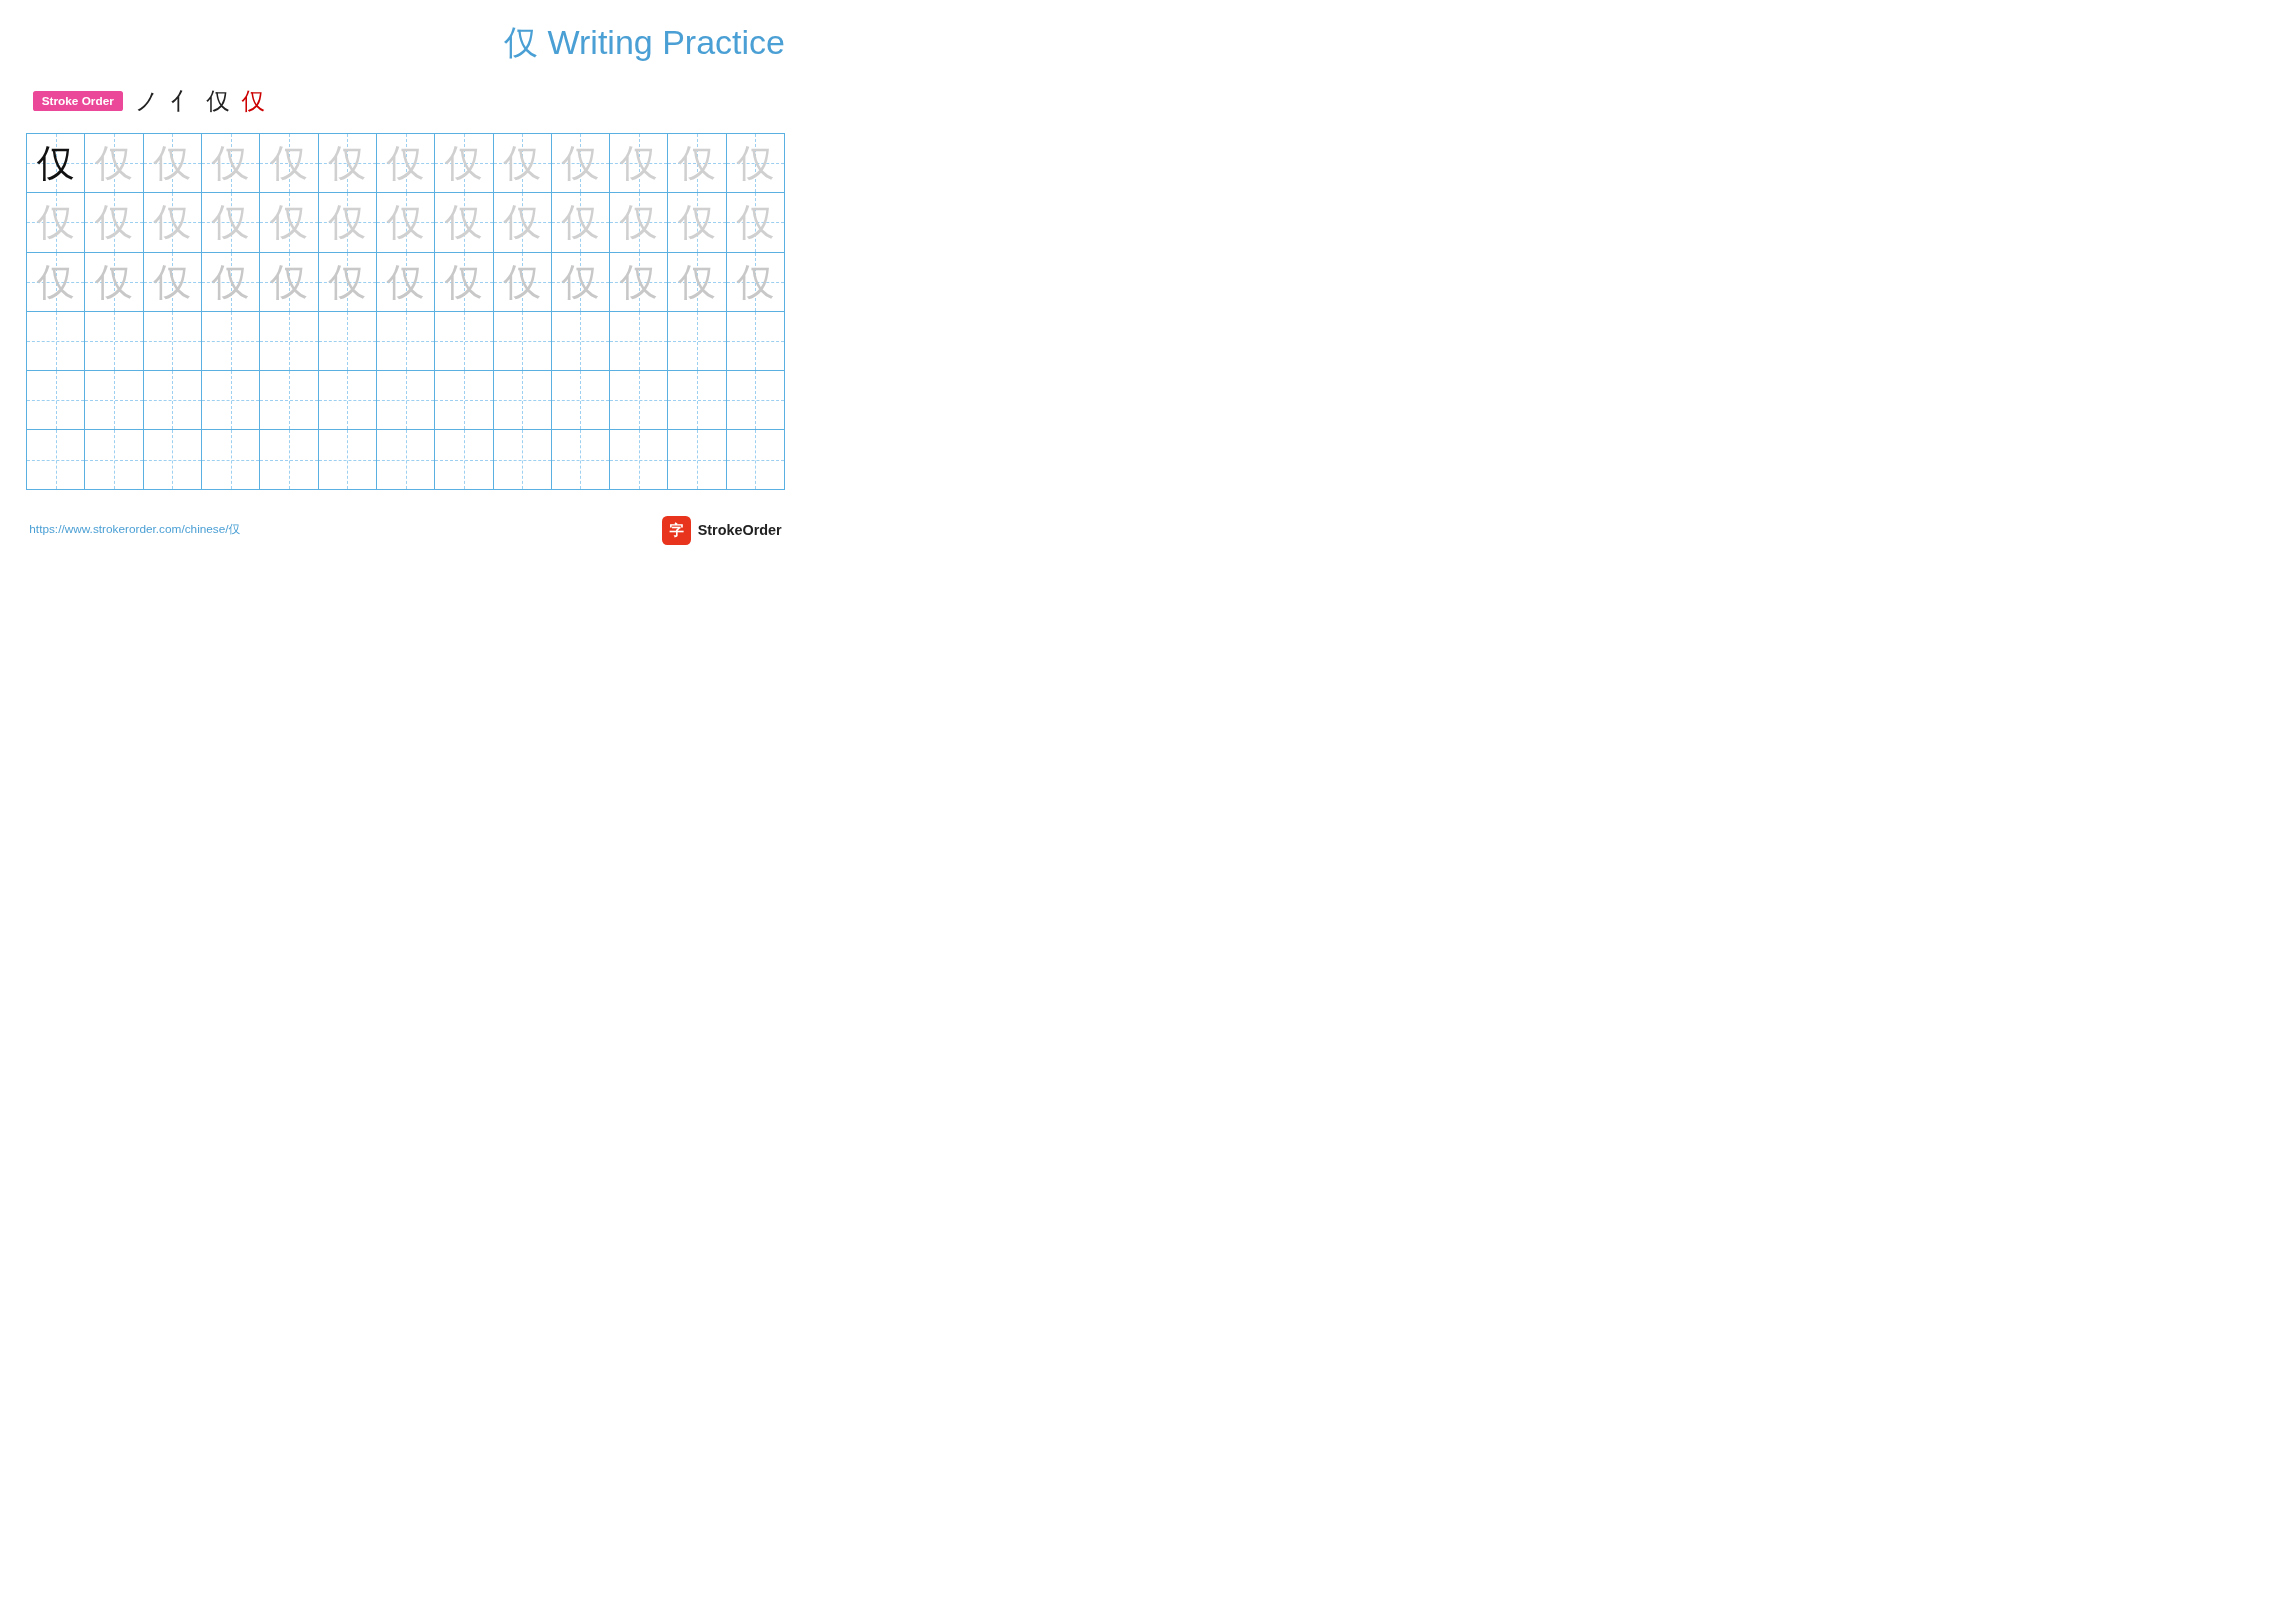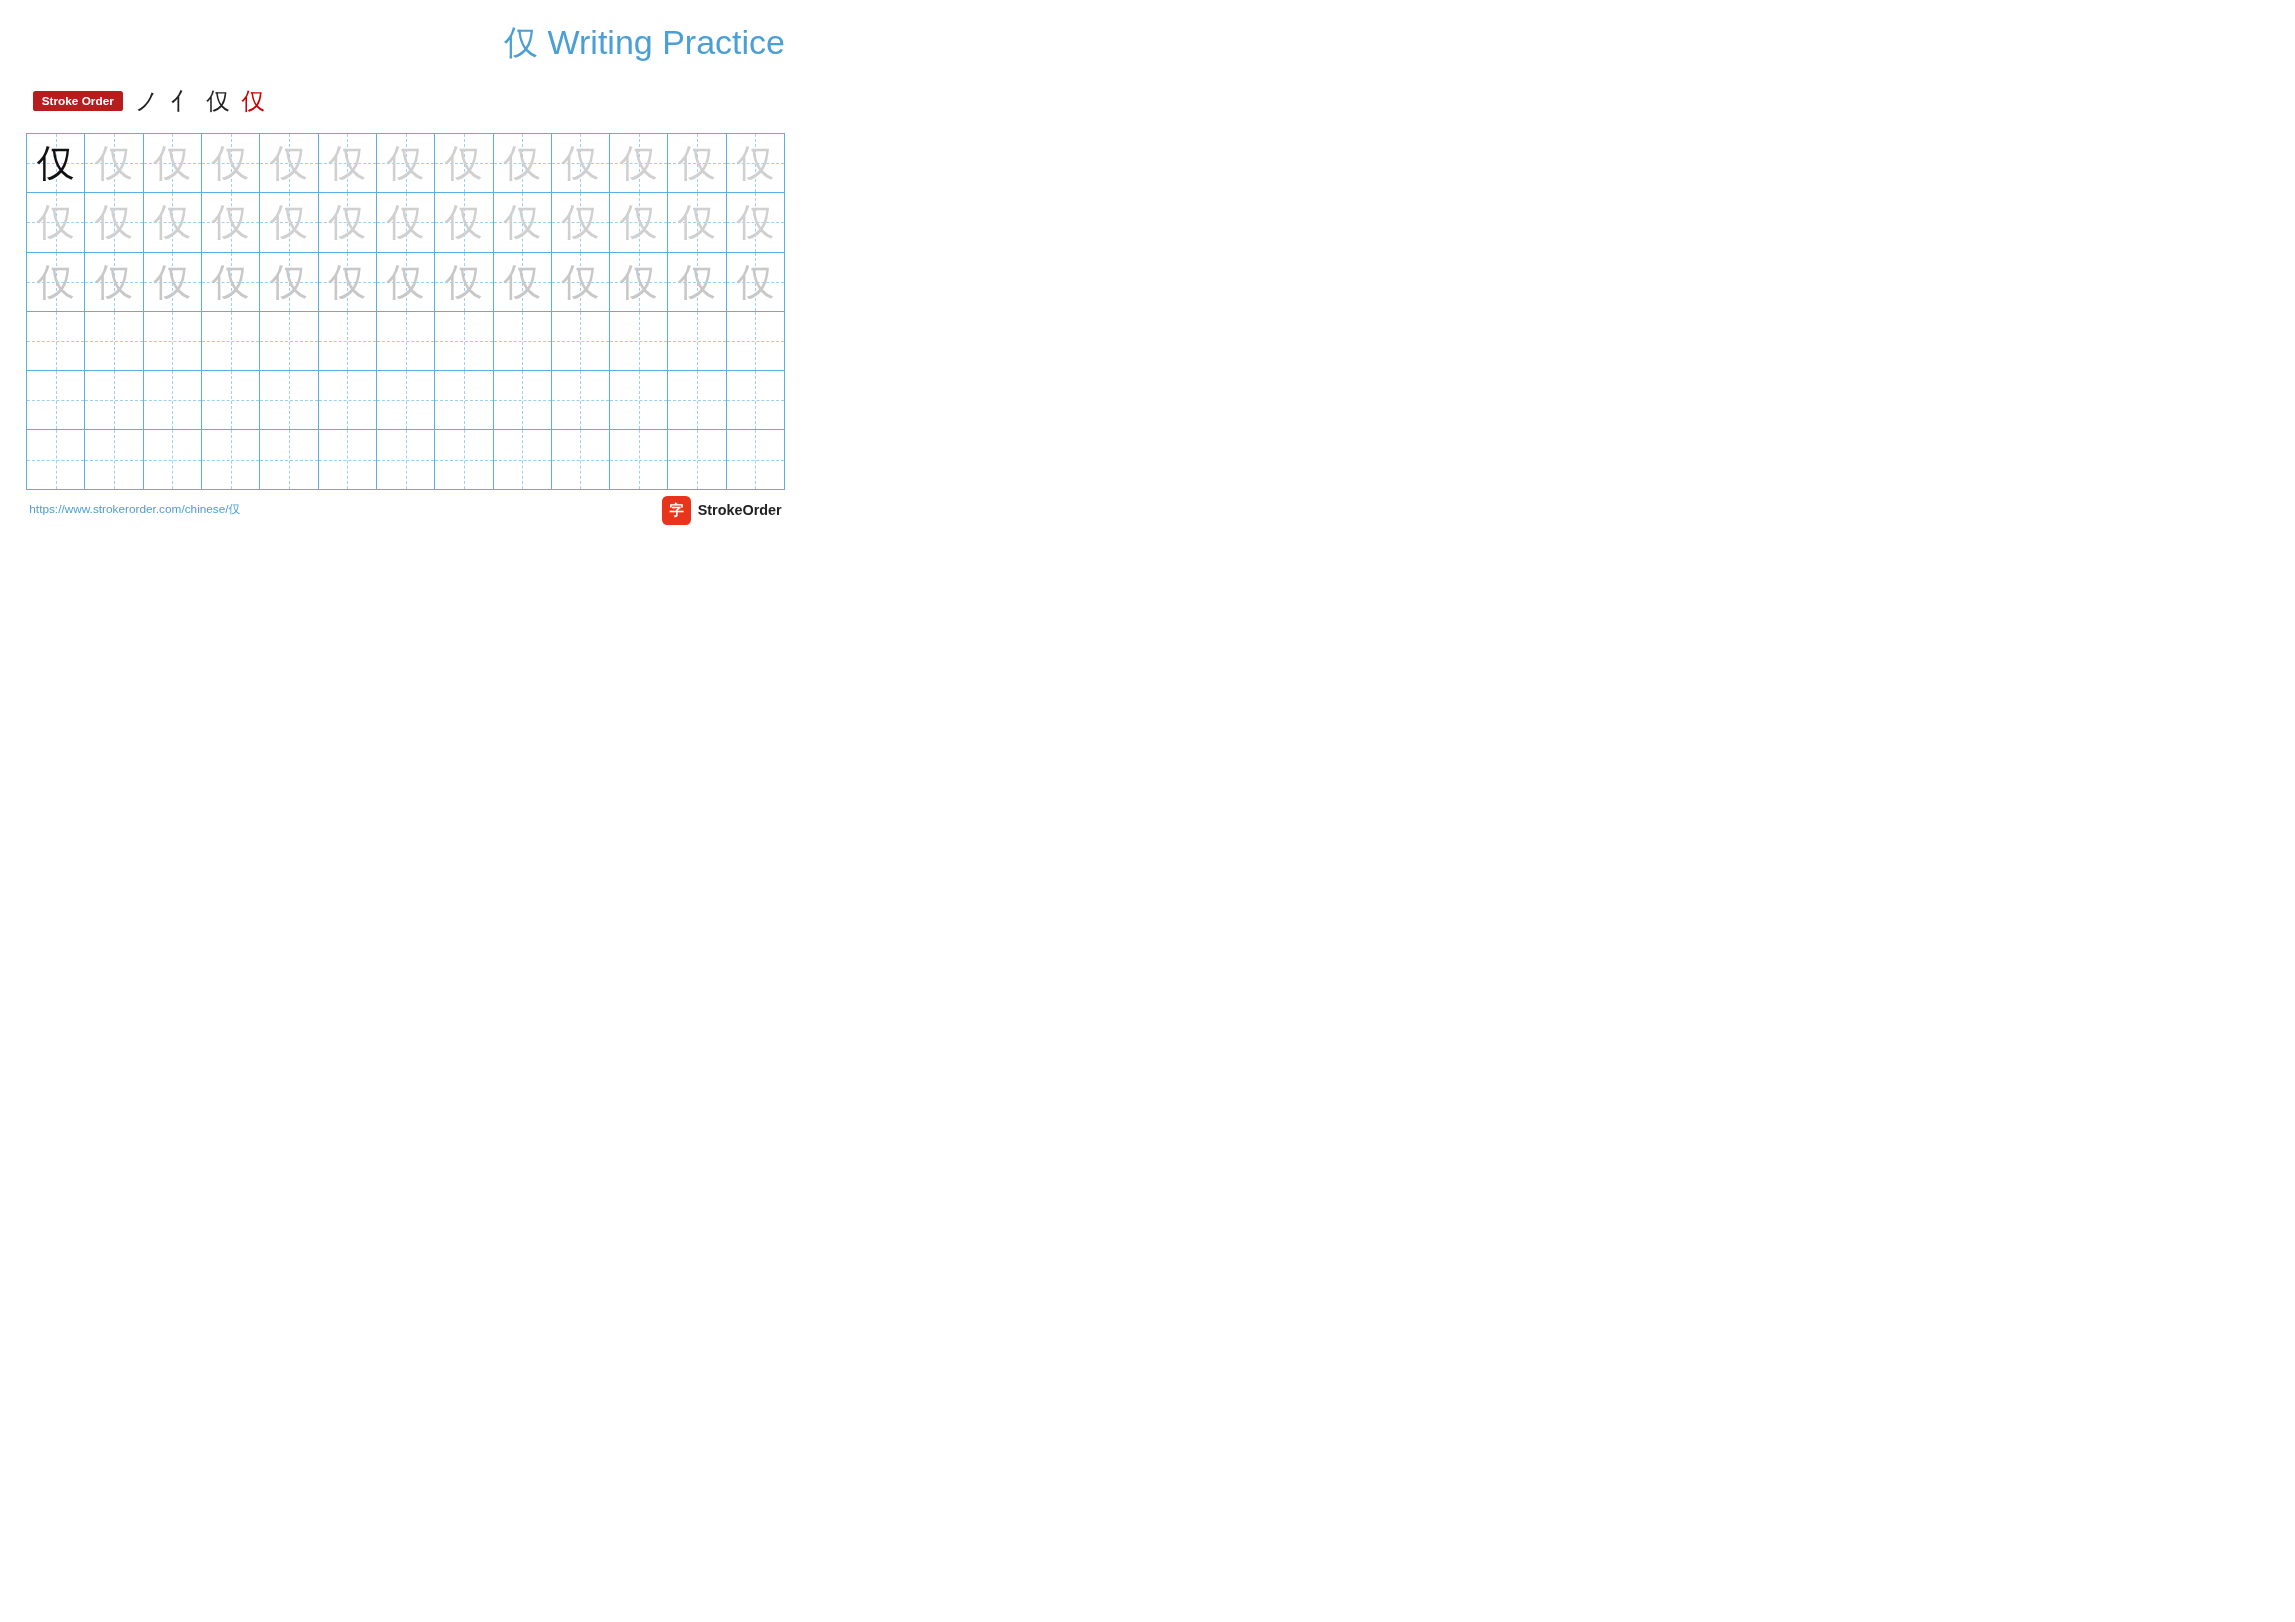--- a/index.html
+++ b/index.html
@@ -26,21 +26,21 @@
 
     
     .stroke-order-row {
       display: flex;
       align-items: center;
       gap: 11.8px;
       margin-bottom: 15.7px;
       padding-left: 6.5px;
     }
     .stroke-order-badge {
-      background: #b91c1c;
+      background: #ec4899;
       color: white;
       font-size: 11.8px;
       font-weight: bold;
       padding: 3.3px 9.2px;
       border-radius: 2.6px;
       text-align: center;
     }
     .stroke-step {
       font-size: 23.6px;
       color: #222;
@@ -114,21 +114,21 @@
     }
     .char-lighter {
       color: #c8c8c8;
     }
 
     
     .footer {
       display: flex;
       justify-content: space-between;
       align-items: center;
-      margin-top: 6px;
+      margin-top: 26px;
       padding: 0 3.3px;
       text-align: right;
     }
     .footer-url {
       color: #4a9fd4;
       font-size: 11.8px;
       text-decoration: none;
     }
     .brand {
       display: flex;

